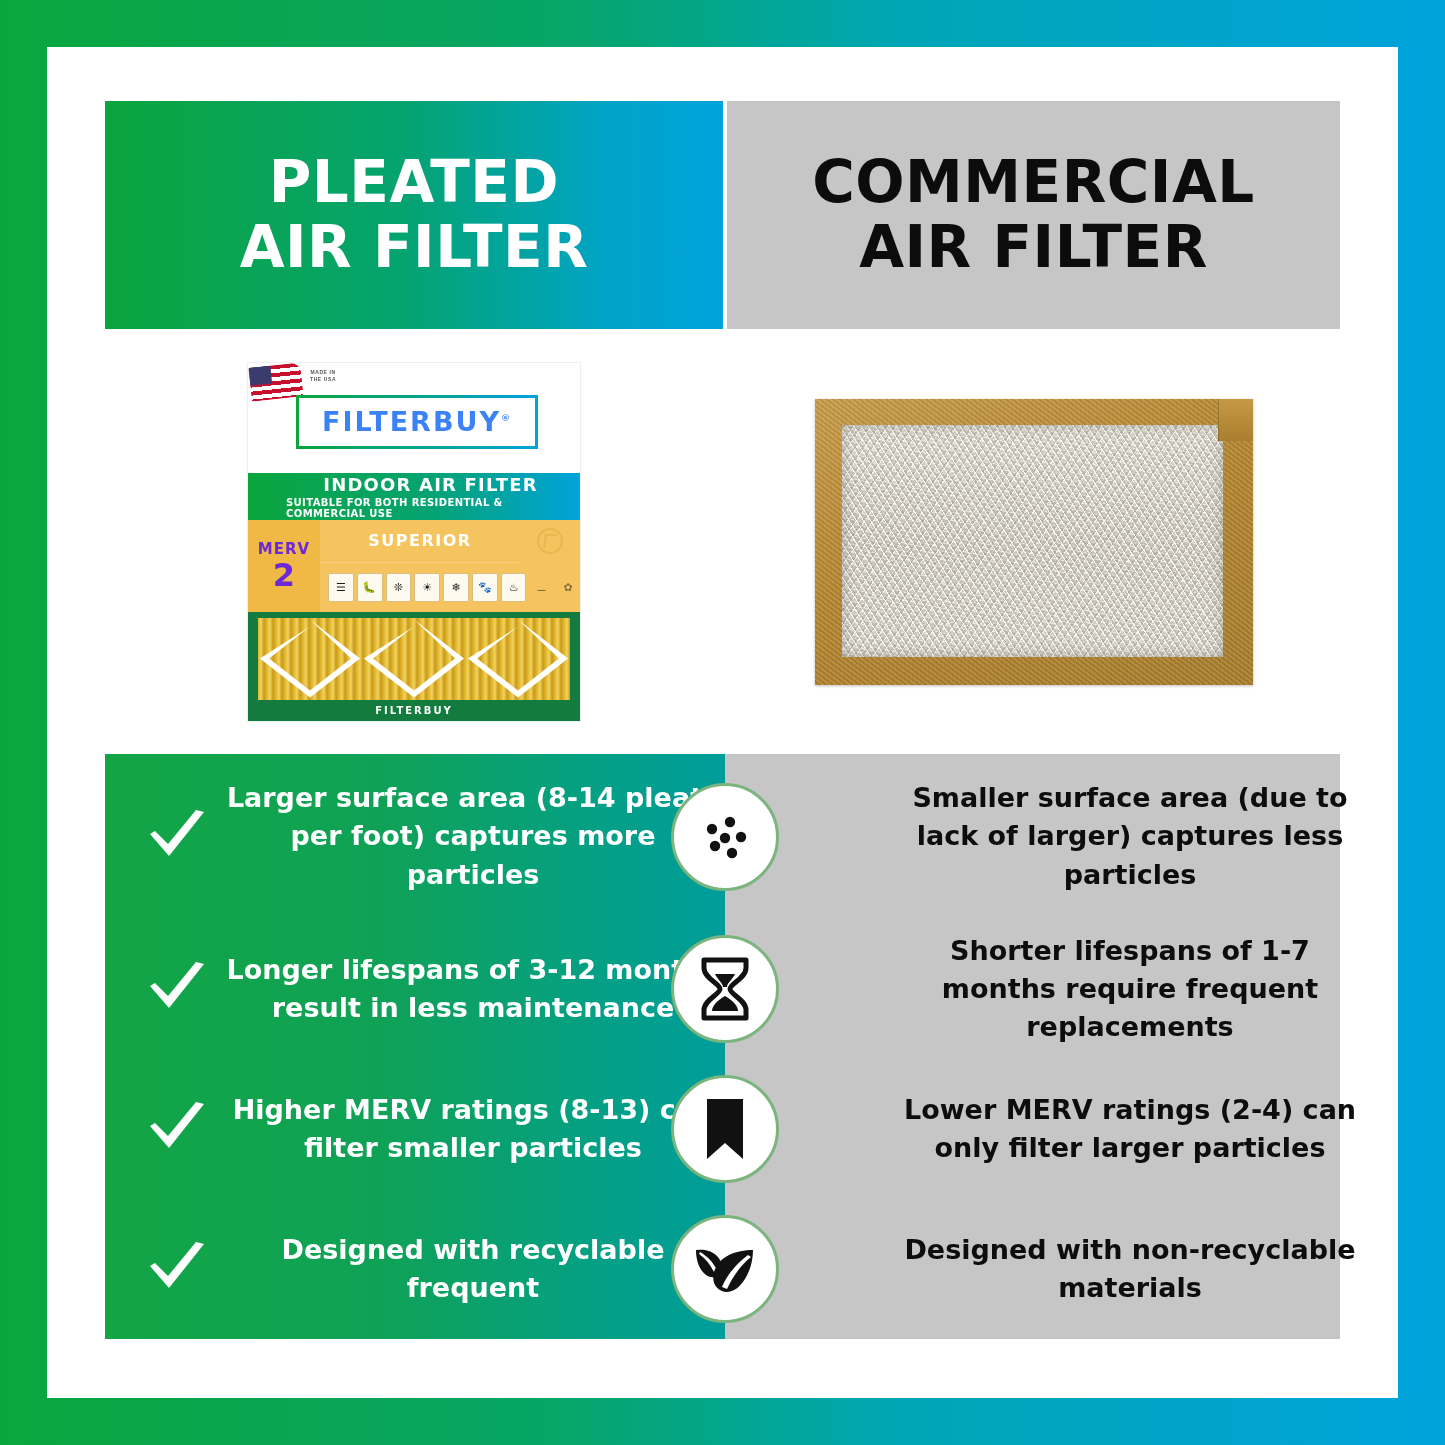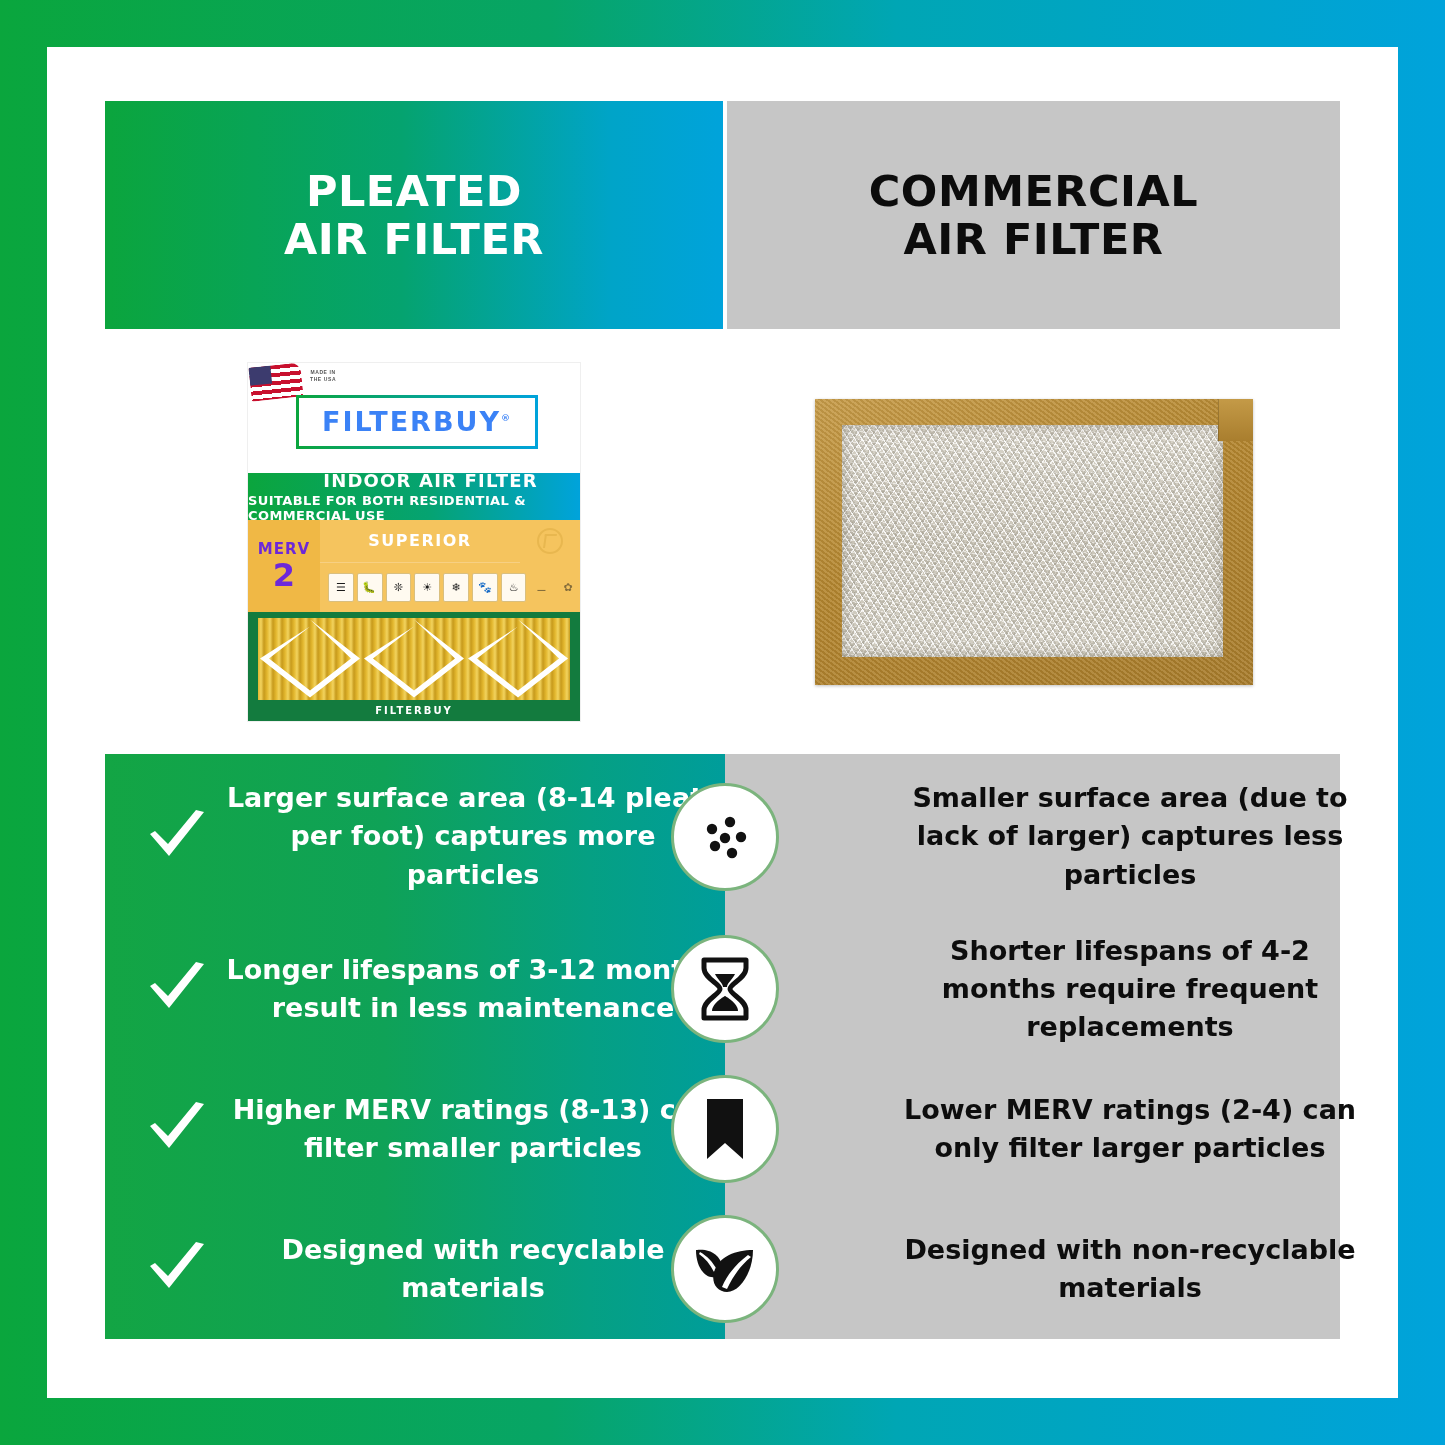--- a/index.html
+++ b/index.html
@@ -60,21 +60,21 @@
     width: 618px;
     background: linear-gradient(90deg, #0BA53D 0%, #05A36F 48%, #00A4C8 82%, #00A3DB 100%);
   }
   .hdr-right {
     left: 622px;
     width: 613px;
     background: #c6c6c6;
   }
   .hdr-title {
     font-weight: bold;
-    font-size: 43px;
+    font-size: 58px;
     line-height: 1.12;
     letter-spacing: 0.5px;
     font-family: "DejaVu Sans", sans-serif;
     white-space: pre-line;
   }
   .hdr-left .hdr-title { color: #ffffff; }
   .hdr-right .hdr-title { color: #0c0c0c; }
 
   
   .product-row {
@@ -171,23 +171,24 @@
   .fb-band-title {
     font-family: "DejaVu Sans", sans-serif;
     font-weight: bold;
     font-size: 18px;
     letter-spacing: 1.2px;
     margin-left: 33px;
   }
   .fb-band-sub {
     font-family: "DejaVu Sans", sans-serif;
     font-weight: bold;
-    font-size: 13px;
+    font-size: 10px;
     letter-spacing: 0.4px;
     margin-top: 2px;
+    margin-left: 38px;
   }
 
   .fb-gold {
     position: absolute; left: 0; top: 157px;
     width: 100%; height: 92px;
     background: #f5c45e;
   }
   .fb-merv {
     position: absolute; left: 0; top: 0;
     width: 72px; height: 92px;
@@ -550,21 +551,21 @@
           </svg>
         </div>
         <div class="ctext-left">Longer lifespans of 3-12 months result in less maintenance</div>
         <div class="icon-badge">
           <svg width="58" height="66" viewBox="0 0 58 66" aria-hidden="true">
             <path d="M8 4 H50 V12 C50 22 34 28 34 33 C34 38 50 44 50 54 V62 H8 V54 C8 44 24 38 24 33 C24 28 8 22 8 12 Z" fill="none" stroke="#111" stroke-width="5" stroke-linejoin="round"></path>
             <path d="M16 55 C16 47 29 40 29 40 C29 40 42 47 42 55 Z" fill="#111"></path>
             <path d="M27 31 C27 27 21 23 19 18 L39 18 C37 23 31 27 31 31 Z" fill="#111"></path>
           </svg>
         </div>
-        <div class="ctext-right">Shorter lifespans of 4-2 months require frequent replacements</div>
+        <div class="ctext-right">Shorter lifespans of 1-7 months require frequent replacements</div>
       </div>
 
       <div class="crow crow-3">
         <div class="check">
           <svg width="62" height="58" viewBox="0 0 62 58" aria-hidden="true">
             <path d="M4 26 L23 48 L58 4 L50 2 L22 36 L9 23 Z" fill="#ffffff"></path>
           </svg>
         </div>
         <div class="ctext-left">Higher MERV ratings (8-13) can filter smaller particles</div>
         <div class="icon-badge">
@@ -574,21 +575,21 @@
         </div>
         <div class="ctext-right">Lower MERV ratings (2-4) can only filter larger particles</div>
       </div>
 
       <div class="crow crow-4">
         <div class="check">
           <svg width="62" height="58" viewBox="0 0 62 58" aria-hidden="true">
             <path d="M4 26 L23 48 L58 4 L50 2 L22 36 L9 23 Z" fill="#ffffff"></path>
           </svg>
         </div>
-        <div class="ctext-left">Designed with recyclable materials</div>
+        <div class="ctext-left">Designed with recyclable frequent</div>
         <div class="icon-badge">
           <svg width="68" height="62" viewBox="0 0 68 62" aria-hidden="true">
             <path d="M5 12 C5 12 22 9 29 22 C33 29 30 38 24 39 C14 41 5 29 5 12 Z" fill="#111"></path>
             <path d="M9 14 C16 18 22 24 26 32 L23 34 C19 26 14 20 8 16 Z" fill="#ffffff"></path>
             <path d="M62 12 C62 34 49 54 36 54 C26 54 20 45 23 34 C28 18 45 12 62 12 Z" fill="#111"></path>
             <path d="M57 17 C45 26 36 37 31 49 L36 51 C42 38 50 27 60 19 Z" fill="#ffffff"></path>
           </svg>
         </div>
         <div class="ctext-right">Designed with non-recyclable materials</div>
       </div>

